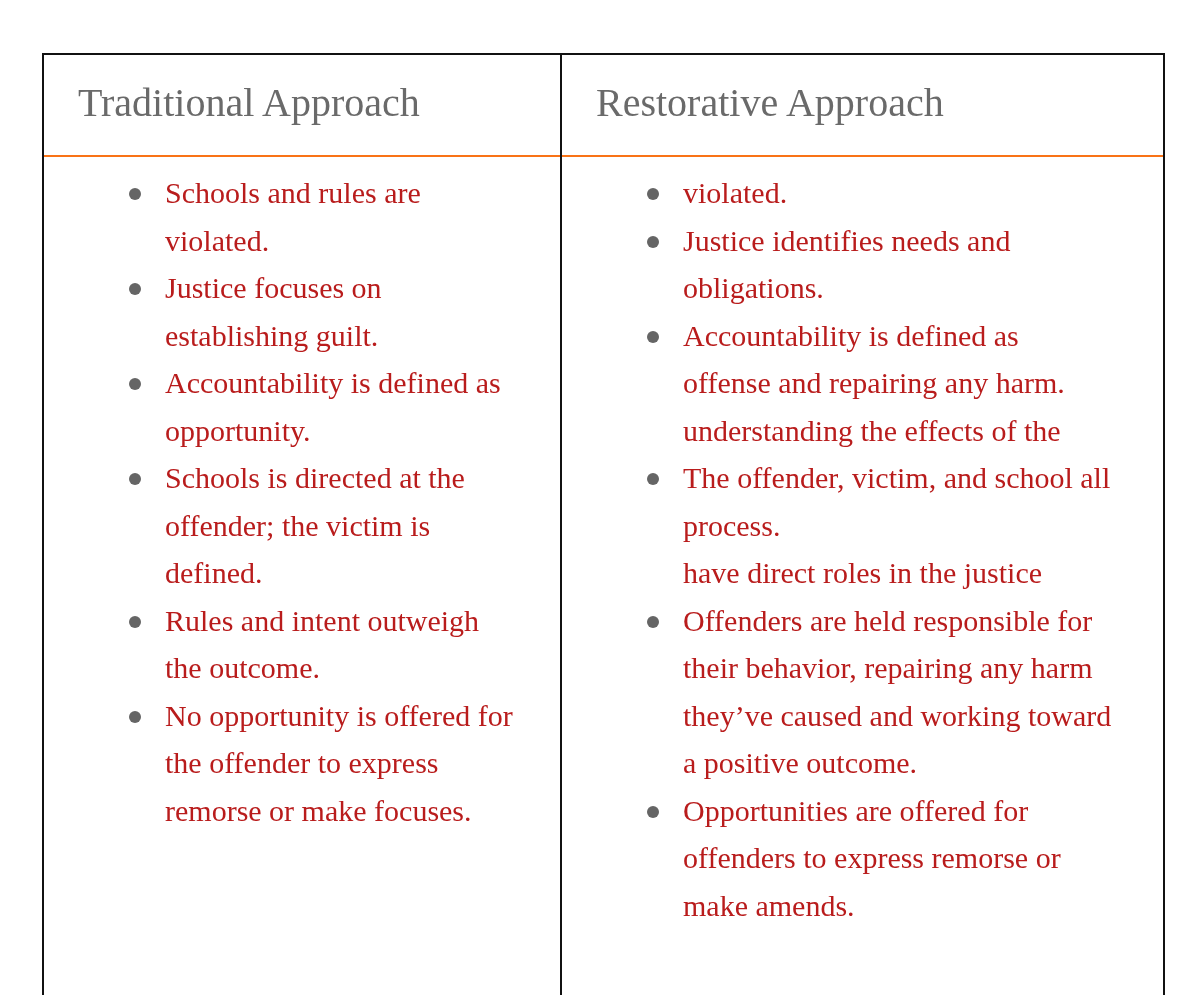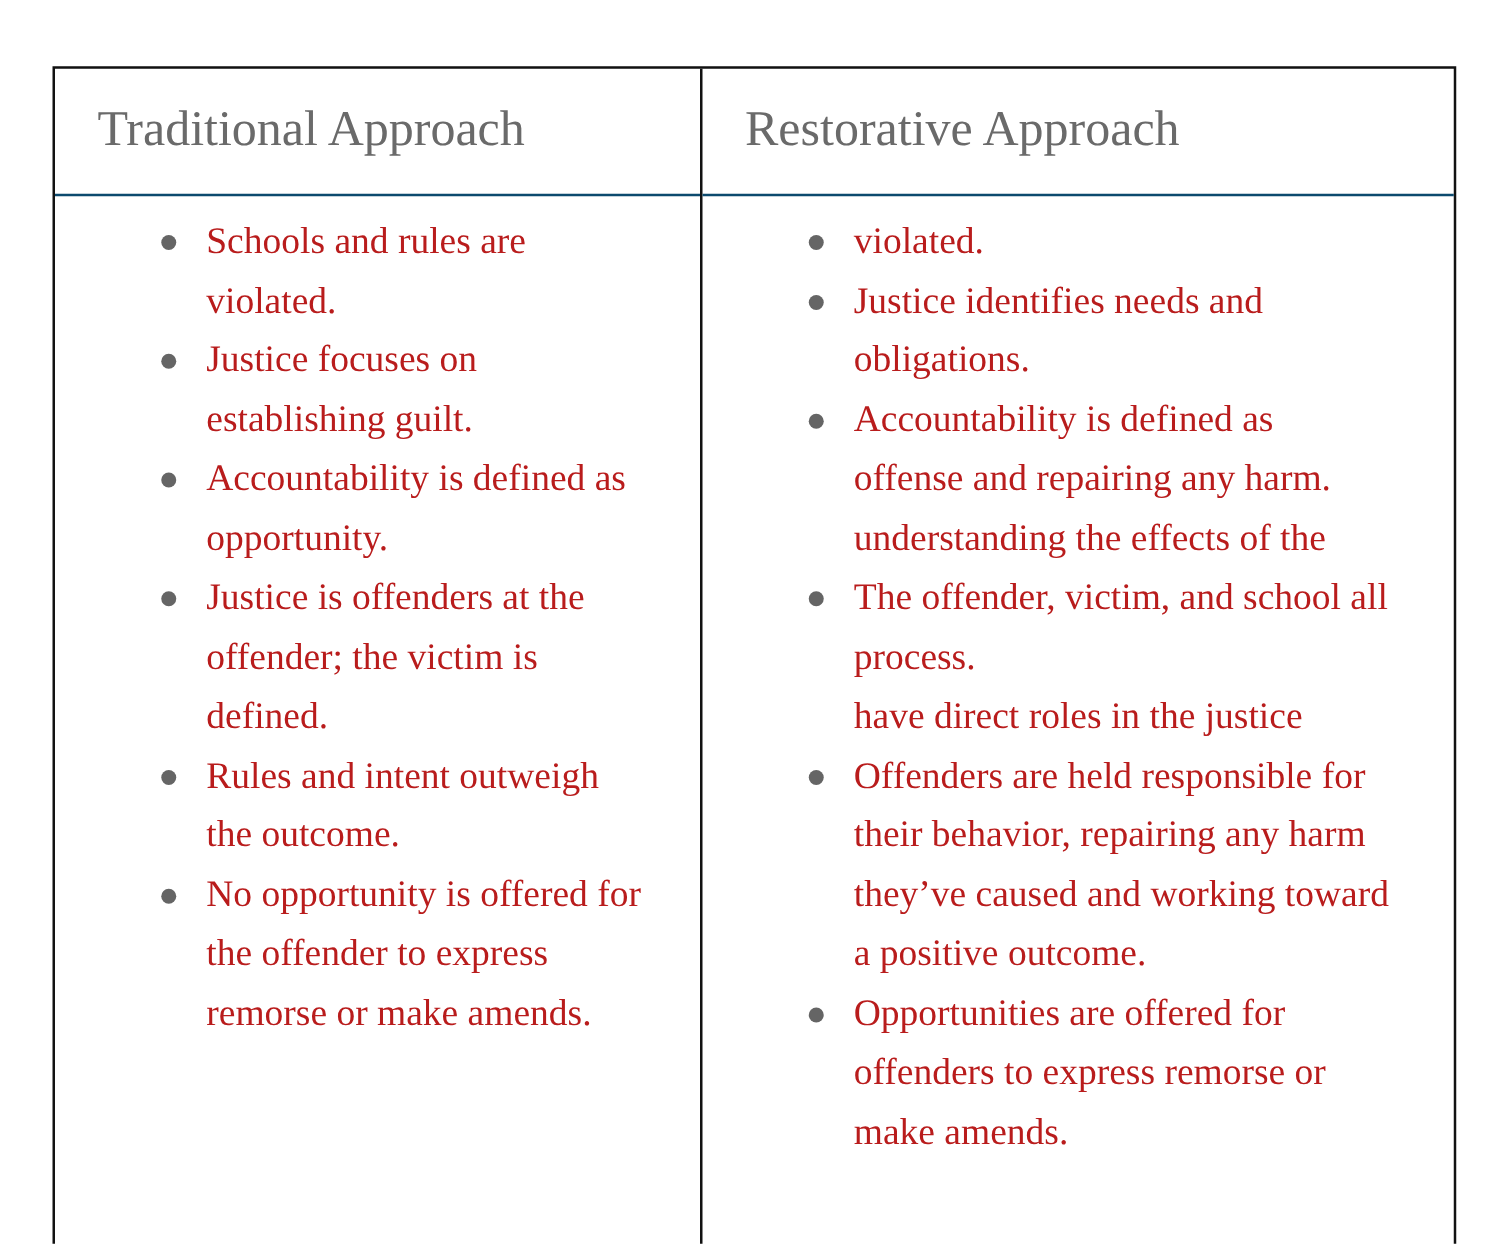--- a/index.html
+++ b/index.html
@@ -36,21 +36,21 @@
   .col-left {
     width: 518px;
     border-right: 2px solid #111111;
   }
   .col-right {
     flex: 1;
   }
   .cell-header {
     height: 102px;
     box-sizing: border-box;
-    border-bottom: 2px solid #0c4a6e;
+    border-bottom: 2px solid #f97316;
     font-size: 40px;
     line-height: 44px;
     color: #6a6a6a;
     padding: 26px 0 0 34px;
     white-space: nowrap;
     overflow: hidden;
   }
   .cell-body {
     padding-top: 12px;
     flex: 1;
@@ -101,34 +101,34 @@
               <div class="line">Justice focuses on</div>
               <div class="line">establishing guilt.</div>
             </li>
             <li>
               <span class="bullet"></span>
               <div class="line">Accountability is defined as</div>
               <div class="line">opportunity.</div>
             </li>
             <li>
               <span class="bullet"></span>
-              <div class="line">Justice is offenders at the</div>
+              <div class="line">Schools is directed at the</div>
               <div class="line">offender; the victim is</div>
               <div class="line">defined.</div>
             </li>
             <li>
               <span class="bullet"></span>
               <div class="line">Rules and intent outweigh</div>
               <div class="line">the outcome.</div>
             </li>
             <li>
               <span class="bullet"></span>
               <div class="line">No opportunity is offered for</div>
               <div class="line">the offender to express</div>
-              <div class="line">remorse or make amends.</div>
+              <div class="line">remorse or make focuses.</div>
             </li>
           </ul>
       </div>
     </div>
 
     <div class="col col-right">
       <div class="cell-header">Restorative Approach</div>
       <div class="cell-body">
         <ul class="bullet-list">
             <li>

